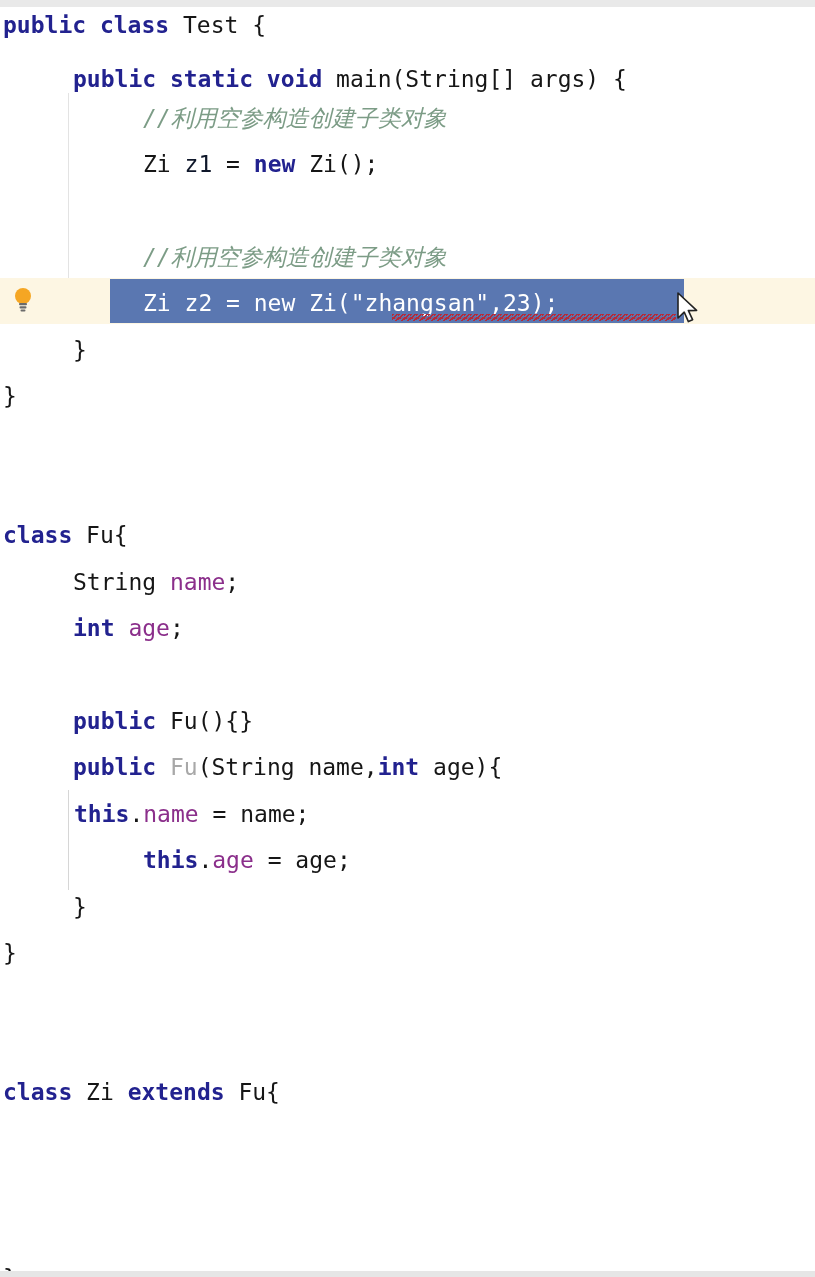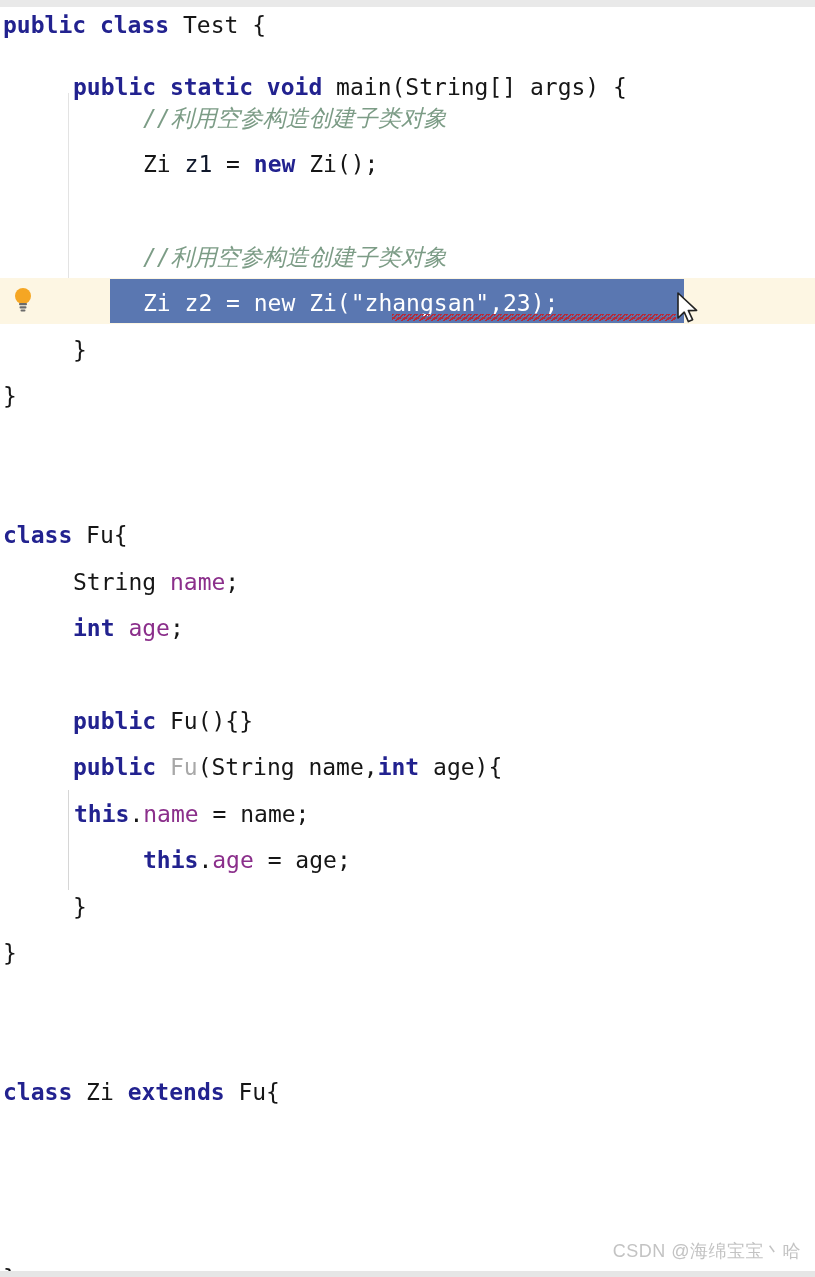--- a/index.html
+++ b/index.html
@@ -154,21 +154,21 @@
     <svg viewBox="0 0 26 30" width="26" height="30" aria-hidden="true">
       <circle cx="13" cy="11" r="8" fill="#f5a623"></circle>
       <rect x="9" y="18" width="8" height="2.2" rx="1" fill="#6b6b6b"></rect>
       <rect x="9.5" y="21.2" width="7" height="2.2" rx="1" fill="#6b6b6b"></rect>
       <rect x="10.5" y="24.4" width="5" height="2" rx="1" fill="#6b6b6b"></rect>
     </svg>
   </div>
 
   <div id="code-surface">
       <div class="line" style="top: 2px;"><span class="txt" style="margin-left: 3px;"><span class="kw">public class </span><span class="plain">Test {</span></span></div>
-      <div class="line" style="top: 64px;"><span class="txt" style="margin-left: 73px;"><span class="kw">public static void </span><span class="plain">main(String[] args) {</span></span></div>
+      <div class="line" style="top: 56px;"><span class="txt" style="margin-left: 73px;"><span class="kw">public static void </span><span class="plain">main(String[] args) {</span></span></div>
       <div class="line" style="top: 94.8px;"><span class="txt" style="margin-left: 143px;"><span class="comment">//利用空参构造创建子类对象</span></span></div>
       <div class="line" style="top: 141.2px;"><span class="txt" style="margin-left: 143px;"><span class="plain">Zi </span><span class="unused">z1</span><span class="plain"> = </span><span class="kw">new </span><span class="plain">Zi();</span></span></div>
       <div class="line" style="top: 187.6px;"><span class="txt" style="margin-left: 3px;"></span></div>
       <div class="line" style="top: 234px;"><span class="txt" style="margin-left: 143px;"><span class="comment">//利用空参构造创建子类对象</span></span></div>
       <div class="line" style="top: 280.4px;"><span class="txt" style="margin-left: 143px;"><span class="sel">Zi z2 = new Zi("zhangsan",23);</span></span></div>
       <div class="line" style="top: 326.8px;"><span class="txt" style="margin-left: 73px;"><span class="plain">}</span></span></div>
       <div class="line" style="top: 373.2px;"><span class="txt" style="margin-left: 3px;"><span class="plain">}</span></span></div>
       <div class="line" style="top: 419.6px;"><span class="txt" style="margin-left: 3px;"></span></div>
       <div class="line" style="top: 466px;"><span class="txt" style="margin-left: 3px;"></span></div>
       <div class="line" style="top: 512.4px;"><span class="txt" style="margin-left: 3px;"><span class="kw">class </span><span class="plain">Fu{</span></span></div>
@@ -191,16 +191,15 @@
     </div>
 
   <div class="squiggle" style="left:392px; top:314px; width:284px;"></div>
 
   <div class="cursor" style="left:676px; top:292px;">
     <svg viewBox="0 0 24 34" width="24" height="34" aria-hidden="true">
       <path d="M2 1 L2 26 L8.2 20.2 L12.4 29.6 L16.6 27.7 L12.4 18.6 L20.6 18.4 Z" fill="#ffffff" stroke="#222222" stroke-width="1.6" stroke-linejoin="round"></path>
     </svg>
   </div>
 
-  <div class="watermark">CSDN @海绵宝宝丶哈</div>
 
   <div class="bottom-strip"></div>
 </div>
 
 </body></html>

